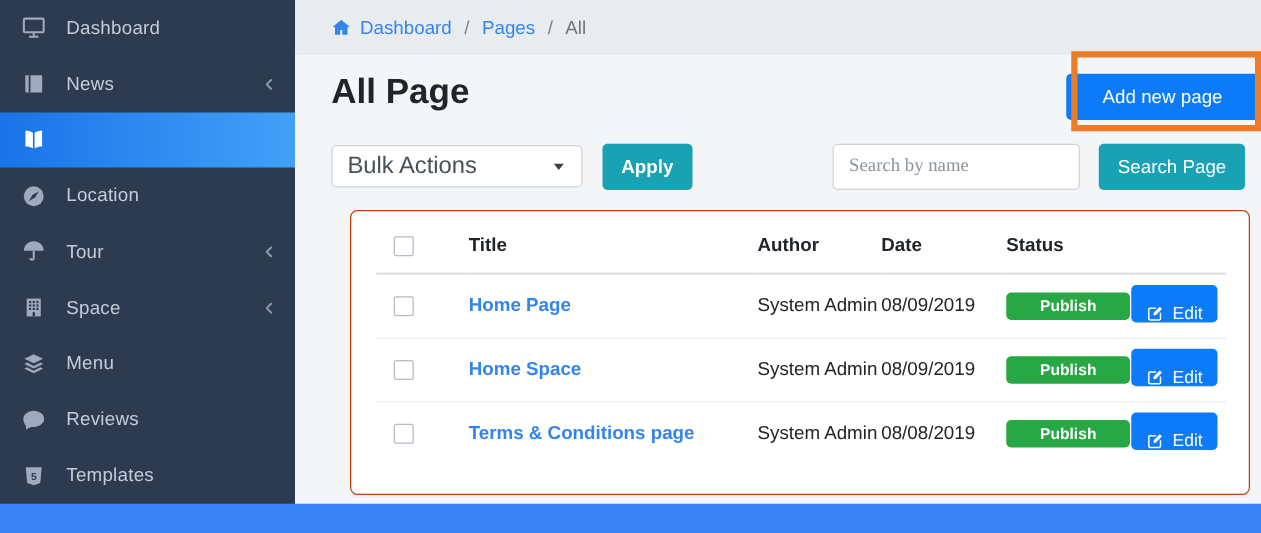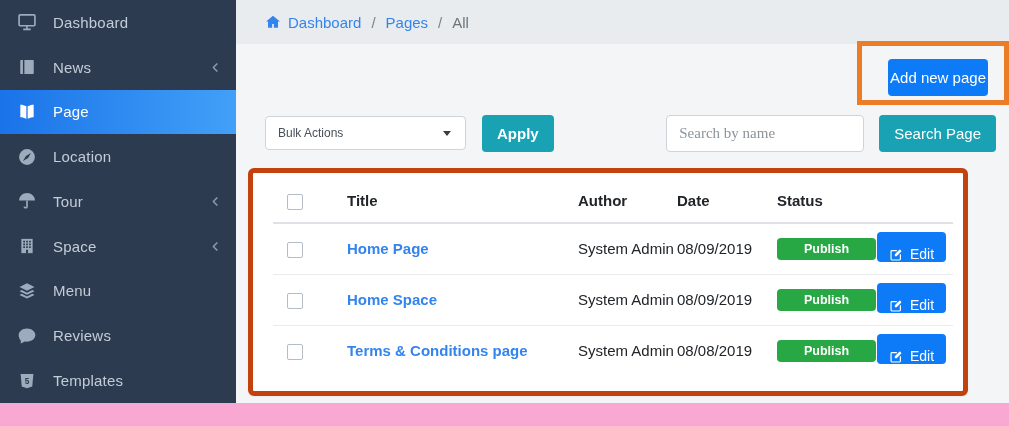--- a/index.html
+++ b/index.html
@@ -1,17 +1,17 @@
 <!DOCTYPE html>
 <html style="--sidebar-bg: #2d3b50; --sidebar-active-start: #1a73e8; --sidebar-active-end: #42a0f8; --primary-blue: #0d7bf7; --teal: #18a2b3; --success-green: #28a745; --link-blue: #3484ee; --annotation-orange: #ec7c25;"><head>
 <meta charset="utf-8">
 <style>
   * { margin:0; padding:0; box-sizing:border-box; }
   body { background:#fff; font-family:"Liberation Sans", sans-serif; }
-  .app { position:relative; width:1009px; height:426px; background:#f9a8d4; overflow:hidden; }
+  .app { position:relative; width:1009px; height:426px; background:#3b82f6; overflow:hidden; }
 
   
   .sidebar { position:absolute; left:0; top:0; width:236px; height:403px;
              background:var(--sidebar-bg,#2d3b50); }
   .side-item { height:44.78px; display:flex; align-items:center; padding:0 14px;
                color:#c3cdd8; font-size:15px; cursor:pointer; }
   .side-item .s-icon { width:22px; height:22px; display:flex; align-items:center; justify-content:center;
                        color:#9dabbd; margin-left:2px; }
   .side-item .s-label { margin-left:15px; flex:1; letter-spacing:.2px; }
   .side-item .s-chevron { color:#8a99ac; display:flex; }
@@ -24,40 +24,40 @@
 
   .breadcrumb-bar { height:44px; background:#e9ecef; display:flex; align-items:center; padding-left:29px; }
   .crumb { font-size:15px; }
   .crumb-link { color:var(--link-blue,#3484ee); display:inline-flex; align-items:center; gap:7px; text-decoration:none; cursor:pointer; }
   .crumb-sep { color:#7a838c; margin:0 10px; }
   .crumb-current { color:#6c757d; }
 
   .content { position:relative; height:359px; }
   .page-title { position:absolute; left:29px; top:13px; font-size:28px; font-weight:700; color:#20252b; }
   .btn { border:none; border-radius:4px; color:#fff; font-family:inherit; cursor:pointer; }
-  .add-btn { position:absolute; right:21px; top:15px; height:37px; padding:0 2px;
+  .add-btn { position:absolute; right:2px; top:15px; height:37px; padding:0 29px;
              background:var(--primary-blue,#0d7bf7); font-size:15px; }
 
   .toolbar { position:absolute; left:29px; right:13px; top:70px; height:38px;
              display:flex; align-items:center; }
   .select { width:201px; height:34px; background:#fff; border:1px solid #ced4da; border-radius:4px;
-            display:flex; align-items:center; padding:0 12px; font-size:12px; color:#495057; cursor:pointer; }
+            display:flex; align-items:center; padding:0 12px; font-size:19px; color:#495057; cursor:pointer; }
   .select .sel-text { flex:1; }
   .caret { width:0; height:0; border-left:4px solid transparent; border-right:4px solid transparent;
            border-top:5px solid #3a3f44; margin-right:2px; }
   .apply-btn { margin-left:16px; height:37px; padding:0 15px; background:var(--teal,#18a2b3); font-size:15px;font-weight:bold; }
   .tb-spacer { flex:1; }
   .search-input { width:198px; height:37px; border:1px solid #ced4da; border-radius:4px;
                   padding:0 12px; font-size:15px; color:#495057; font-family:Liberation Serif, serif; background:#fff; }
   .search-input::placeholder { color:#8b939b; }
   .search-btn { margin-left:15px; height:37px; padding:0 15px; background:var(--teal,#18a2b3); font-size:15px; }
 
   
-  .card { position:absolute; left:12px; top:124px; width:720px; height:228px; background:#fff;
-          border:5px solid #c2410c; border-radius:6px; box-shadow:0 1px 2px rgba(0,0,0,.04);
+  .card { position:absolute; left:44px; top:124px; width:720px; height:228px; background:#fff;
+          border:1px solid #c2410c; border-radius:6px; box-shadow:0 1px 2px rgba(0,0,0,.04);
           padding:6px 20px 0 20px; }
   table { border-collapse:collapse; table-layout:fixed; width:680px; font-size:15px; }
   col.c1{width:74px;} col.c2{width:231px;} col.c3{width:99px;} col.c4{width:100px;}
   col.c5{width:100px;} col.c6{width:76px;}
   thead th { text-align:left; font-weight:700; color:#212529; height:44px;
              border-bottom:2px solid #dee2e6; vertical-align:middle; }
   tbody td { height:51px; border-top:1px solid #e9ecef; vertical-align:middle; color:#212529; }
   tbody tr:first-child td { border-top:none; }
   .checkbox { display:inline-block; width:16px; height:16px; border:1px solid #b4bcc5;
               border-radius:2px; background:#fff; margin-left:14px; vertical-align:middle; cursor:pointer; }
@@ -103,21 +103,20 @@
       </span>
     </div>
 
     <div class="side-item active">
       <span class="s-icon">
         <svg viewBox="0 0 24 24" width="20" height="20" fill="currentColor">
             <path d="M11.2 5.1C9.1 3.8 6.7 3.2 4 3.2v15.1c2.7 0 5.1.6 7.2 1.9V5.1z"></path>
             <path d="M12.8 5.1c2.1-1.3 4.5-1.9 7.2-1.9v15.1c-2.7 0-5.1.6-7.2 1.9V5.1z"></path>
           </svg>
       </span>
-      <span class="s-label">Page</span>
     </div>
 
     <div class="side-item">
       <span class="s-icon">
         <svg viewBox="0 0 24 24" width="20" height="20">
             <circle cx="12" cy="12" r="9.5" fill="currentColor"></circle>
             <path d="M16.8 7.2 13.3 13.3 7.2 16.8 10.7 10.7 Z" fill="var(--sidebar-bg,#2d3b50)"></path>
           </svg>
       </span>
       <span class="s-label">Location</span>
@@ -207,20 +206,21 @@
         </span>
         <span>Dashboard</span>
       </a>
       <span class="crumb crumb-sep">/</span>
       <a class="crumb crumb-link">Pages</a>
       <span class="crumb crumb-sep">/</span>
       <span class="crumb crumb-current">All</span>
     </div>
 
     <div class="content">
+      <div class="page-title">All Page</div>
       <button class="btn add-btn">Add new page</button>
 
       <div class="toolbar">
         <div class="select">
           <span class="sel-text">Bulk Actions</span>
           <span class="caret"></span>
         </div>
         <button class="btn apply-btn">Apply</button>
         <div class="tb-spacer"></div>
         <input class="search-input" type="text" placeholder="Search by name" style="">

